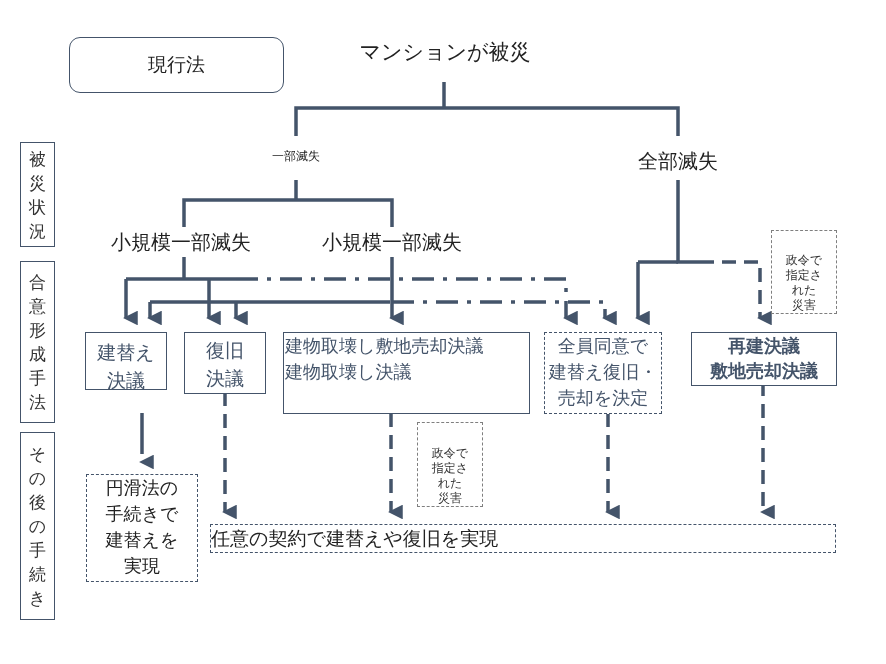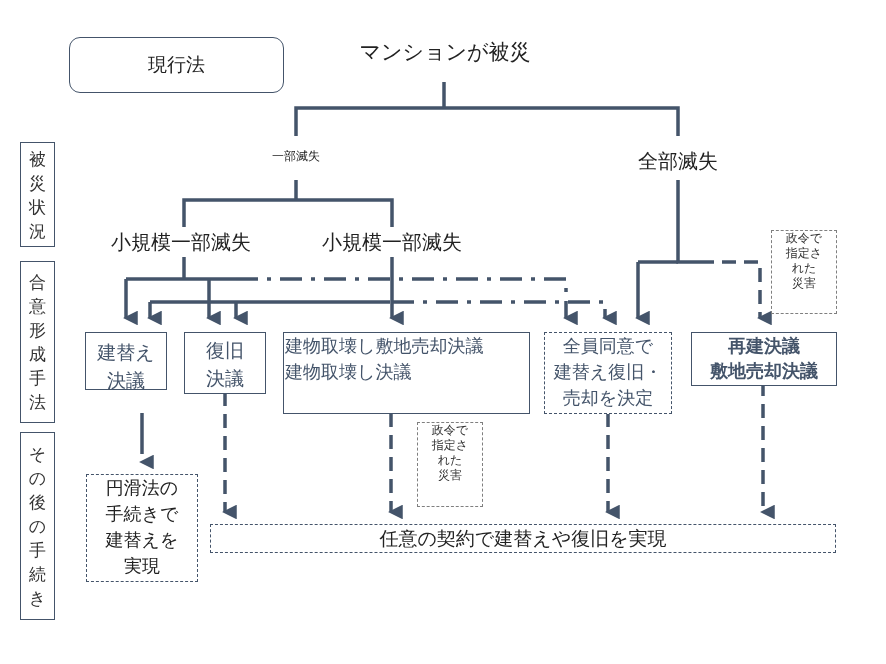--- a/index.html
+++ b/index.html
@@ -9,21 +9,21 @@
   .abs { position: absolute; box-sizing: border-box; }
   .solid { border: 1.5px solid #44546a; background: #fff; }
   .dashed { border: 1.5px dashed #44546a; background: #fff; }
   .dotted-thin { border: 1px dashed #7f7f7f; background: #fff; }
   .dashdot { border: 1.5px dashed #44546a; background: #fff; }
   .label { text-align: center; white-space: nowrap; }
   .node-text { font-size: 19px; color: #222; }
   .boxtext { color: #44546a; font-size: 18px; line-height: 25px; }
   .side { width: 35px; border: 1.2px solid #44546a; background:#fff; display:flex; flex-direction:column; align-items:center; justify-content:center; font-size: 17px; line-height: 24px; color:#333; }
   .side span { display:block; }
-  .note { font-size: 12px; line-height: 15px; color: #333; display:flex; flex-direction:column; align-items:center; justify-content:flex-start; }
+  .note { font-size: 12px; line-height: 15px; color: #333; display:flex; flex-direction:column; align-items:center; justify-content:flex-end; }
   .note span { display:block; }
   .multiline span { display:block; }
 </style>
 </head>
 <body>
 
 <svg id="lines" viewBox="0 0 886 664" xmlns="http://www.w3.org/2000/svg">
   <defs>
     <marker id="arr" viewBox="0 0 10 10" refX="5" refY="8" markerWidth="4.2" markerHeight="4.2" orient="auto-start-reverse">
       <path d="M0,0 L10,0 L5,10 z" fill="#44546a"></path>
@@ -110,21 +110,21 @@
   <span>決議</span>
 </div>
 <div class="abs solid boxtext multiline label" style="left:184px;top:332px;width:82px;height:62px;padding-top:3px;font-size:19px;line-height:28px;">
   <span>復旧</span>
   <span>決議</span>
 </div>
 <div class="abs solid boxtext multiline" style="left:283px;top:332px;width:247px;height:82px;padding-left:1px;font-size:18px;line-height:26px;white-space:nowrap;">
   <span>建物取壊し敷地売却決議</span>
   <span>建物取壊し決議</span>
 </div>
-<div class="abs dashdot boxtext multiline label" style="left:544px;top:332px;width:128px;height:82px;font-size:18px;line-height:26px;">
+<div class="abs dashdot boxtext multiline label" style="left:544px;top:332px;width:118px;height:82px;font-size:18px;line-height:26px;">
   <span>全員同意で</span>
   <span>建替え復旧・</span>
   <span>売却を決定</span>
 </div>
 <div class="abs solid boxtext multiline label" style="left:691px;top:332px;width:146px;height:54px;font-size:18px;line-height:25px;font-weight:bold;">
   <span>再建決議</span>
   <span>敷地売却決議</span>
 </div>
 
 <div class="abs dotted-thin note" style="left:771px;top:230px;width:66px;height:84px;">
@@ -139,15 +139,15 @@
   <span>れた</span>
   <span>災害</span>
 </div>
 
 <div class="abs dashdot multiline label" style="left:86px;top:474px;width:112px;height:108px;font-size:18px;line-height:26px;color:#222;">
   <span>円滑法の</span>
   <span>手続きで</span>
   <span>建替えを</span>
   <span>実現</span>
 </div>
-<div class="abs dashed label" style="left:210px;top:524px;width:626px;height:29px;display:flex;align-items:center;justify-content:center;">
+<div class="abs dashed label" style="left:210px;top:524px;width:626px;height:29px;display:flex;align-items:center;justify-content:flex-start;">
   <span style="font-size:19px;color:#222;">任意の契約で建替えや復旧を実現</span>
 </div>
 
 </body></html>

